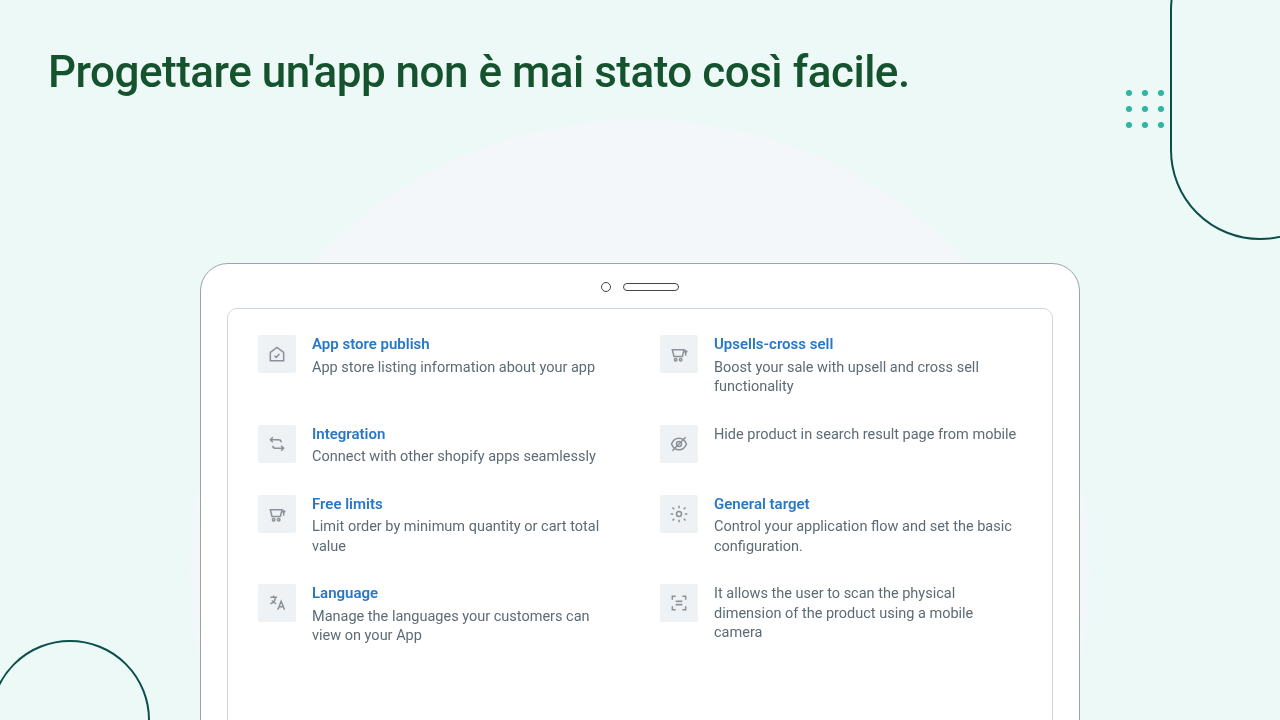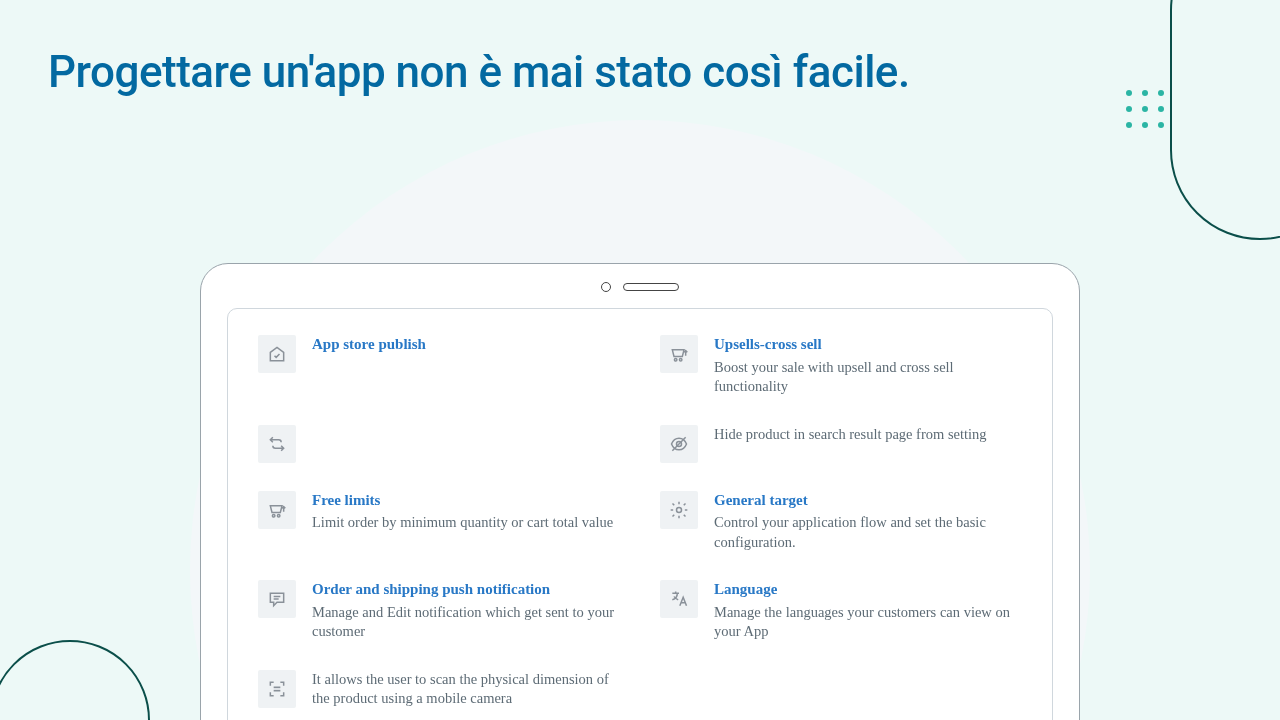--- a/index.html
+++ b/index.html
@@ -21,21 +21,21 @@
     top: 120px;
     transform: translateX(-50%);
     z-index: 0;
   }
   .heading {
     position: absolute;
     top: 46px;
     left: 48px;
     font-size: 44px;
     font-weight: 500;
-    color: #0369a1;
+    color: #14532d;
     z-index: 4;
     letter-spacing: -0.5px;
   }
   .dots-grid {
     position: absolute;
     top: 90px;
     right: 116px;
     display: grid;
     grid-template-columns: repeat(3, 6px);
     grid-template-rows: repeat(3, 6px);
@@ -129,21 +129,21 @@
     height: 38px;
     background: #eff2f4;
     border-radius: 2px;
     flex-shrink: 0;
     display: flex;
     align-items: center;
     justify-content: center;
     color: #8a9199;
   }
   .icon-box svg { width: 20px; height: 20px; }
-  .item-text { flex: 1; font-family: Liberation Serif, serif; }
+  .item-text { flex: 1; }
   .item-title {
     font-size: 15px;
     font-weight: 600;
     color: #2878c6;
     line-height: 1.3;
     margin-bottom: 3px;
   }
   .item-desc {
     font-size: 14.5px;
     color: #5d6b75;
@@ -182,20 +182,21 @@
 
       <div class="item">
         <div class="icon-box">
           <svg viewBox="0 0 24 24" fill="none" stroke="currentColor" stroke-width="1.8">
               <path d="M4 10 L12 4 L20 10 V20 H4 Z"></path>
               <path d="M9 14 L11 16 L15 12"></path>
             </svg>
         </div>
         <div class="item-text">
           <div class="item-title">App store publish</div>
+          <div class="item-desc">App store listing information about your app</div>
         </div>
       </div>
 
       <div class="item">
         <div class="icon-box">
           <svg viewBox="0 0 24 24" fill="none" stroke="currentColor" stroke-width="1.8">
               <path d="M4 7 H18 L16 15 H6 Z"></path>
               <circle cx="8" cy="19" r="1.5"></circle>
               <circle cx="14" cy="19" r="1.5"></circle>
               <path d="M18 10 L20 8 L22 10 M20 8 V14"></path>
@@ -207,32 +208,36 @@
         </div>
       </div>
 
       <div class="item">
         <div class="icon-box">
           <svg viewBox="0 0 24 24" fill="none" stroke="currentColor" stroke-width="1.8">
               <path d="M7 4 L4 7 L7 10 M4 7 H14 A3 3 0 0 1 17 10"></path>
               <path d="M17 20 L20 17 L17 14 M20 17 H10 A3 3 0 0 1 7 14"></path>
             </svg>
         </div>
+        <div class="item-text">
+          <div class="item-title">Integration</div>
+          <div class="item-desc">Connect with other shopify apps seamlessly</div>
+        </div>
       </div>
 
       <div class="item">
         <div class="icon-box">
           <svg viewBox="0 0 24 24" fill="none" stroke="currentColor" stroke-width="1.8">
               <path d="M3 12 C5 7 9 5 12 5 C15 5 19 7 21 12 C19 17 15 19 12 19 C9 19 5 17 3 12 Z"></path>
               <circle cx="12" cy="12" r="3"></circle>
               <path d="M4 20 L20 4"></path>
             </svg>
         </div>
         <div class="item-text">
-          <div class="item-desc">Hide product in search result page from setting</div>
+          <div class="item-desc">Hide product in search result page from mobile</div>
         </div>
       </div>
 
       <div class="item">
         <div class="icon-box">
           <svg viewBox="0 0 24 24" fill="none" stroke="currentColor" stroke-width="1.8">
               <path d="M4 7 H18 L16 15 H6 Z"></path>
               <circle cx="8" cy="19" r="1.5"></circle>
               <circle cx="14" cy="19" r="1.5"></circle>
               <path d="M18 10 L20 8 L22 10 M20 8 V14"></path>
@@ -250,32 +255,20 @@
               <circle cx="12" cy="12" r="3"></circle>
               <path d="M12 2 V5 M12 19 V22 M4.2 4.2 L6.3 6.3 M17.7 17.7 L19.8 19.8 M2 12 H5 M19 12 H22 M4.2 19.8 L6.3 17.7 M17.7 6.3 L19.8 4.2"></path>
             </svg>
         </div>
         <div class="item-text">
           <div class="item-title">General target</div>
           <div class="item-desc">Control your application flow and set the basic configuration.</div>
         </div>
       </div>
 
-      <div class="item">
-        <div class="icon-box">
-          <svg viewBox="0 0 24 24" fill="none" stroke="currentColor" stroke-width="1.8">
-              <path d="M4 5 H20 V16 H12 L8 20 V16 H4 Z"></path>
-              <path d="M8 9 H16 M8 12 H14"></path>
-            </svg>
-        </div>
-        <div class="item-text">
-          <div class="item-title">Order and shipping push notification</div>
-          <div class="item-desc">Manage and Edit notification which get sent to your customer</div>
-        </div>
-      </div>
 
 
       <div class="item">
         <div class="icon-box">
           <svg viewBox="0 0 24 24" fill="none" stroke="currentColor" stroke-width="1.8">
               <path d="M4 5 H12 M8 3 V5 M10 5 C10 9 7 12 4 13 M6 9 C7 11 9 12 11 13"></path>
               <path d="M13 20 L17 10 L21 20 M14.5 16.5 H19.5"></path>
             </svg>
         </div>
         <div class="item-text">

